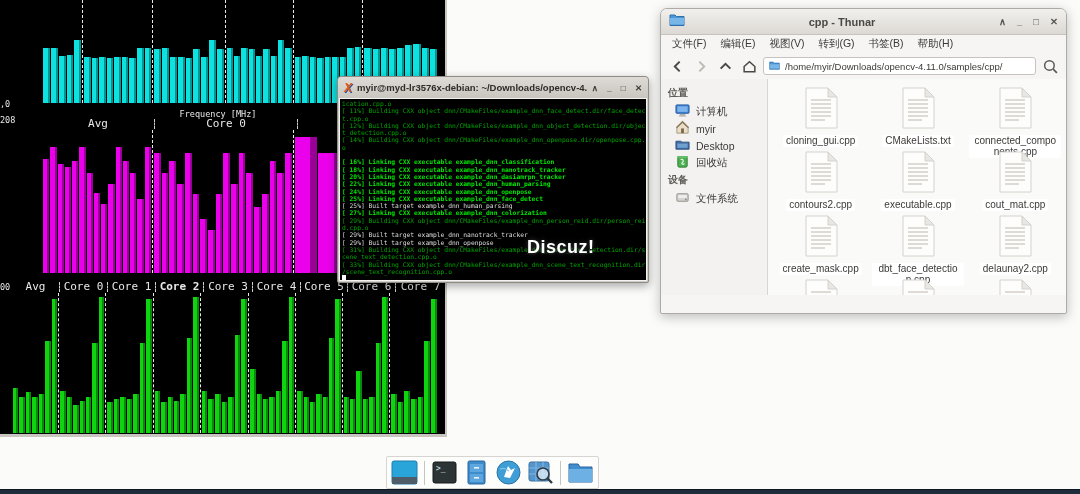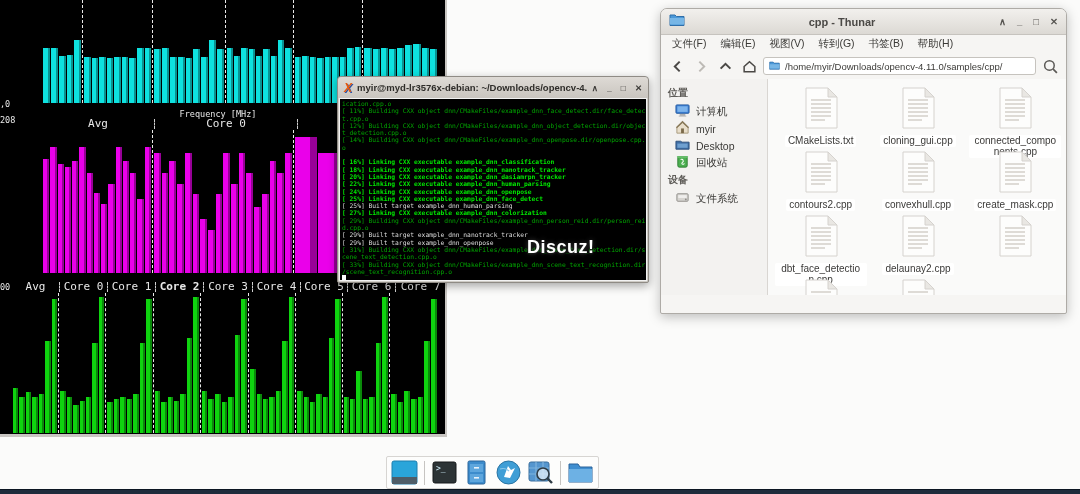--- a/index.html
+++ b/index.html
@@ -471,50 +471,50 @@
                 <path d="M24 1l9 9h-9z" fill="#e9e7e3" stroke="#d5d2ce"></path>
                 <g fill="#dedbd6">
                   <rect x="7" y="12" width="20" height="2"></rect>
                   <rect x="7" y="16" width="20" height="2"></rect>
                   <rect x="7" y="20" width="20" height="2"></rect>
                   <rect x="7" y="24" width="20" height="2"></rect>
                   <rect x="7" y="28" width="20" height="2"></rect>
                   <rect x="7" y="32" width="14" height="2"></rect>
                 </g>
               </svg></span>
+            <div class="file-label">cloning_gui.cpp</div>
+          </div>
+          <div class="file-cell">
+            <span><svg width="34" height="42" viewBox="0 0 34 42">
+                <path d="M2 1h22l9 9v31H2z" fill="#fdfdfc" stroke="#d5d2ce"></path>
+                <path d="M24 1l9 9h-9z" fill="#e9e7e3" stroke="#d5d2ce"></path>
+                <g fill="#dedbd6">
+                  <rect x="7" y="12" width="20" height="2"></rect>
+                  <rect x="7" y="16" width="20" height="2"></rect>
+                  <rect x="7" y="20" width="20" height="2"></rect>
+                  <rect x="7" y="24" width="20" height="2"></rect>
+                  <rect x="7" y="28" width="20" height="2"></rect>
+                  <rect x="7" y="32" width="14" height="2"></rect>
+                </g>
+              </svg></span>
             <div class="file-label">CMakeLists.txt</div>
           </div>
           <div class="file-cell">
             <span><svg width="34" height="42" viewBox="0 0 34 42">
                 <path d="M2 1h22l9 9v31H2z" fill="#fdfdfc" stroke="#d5d2ce"></path>
                 <path d="M24 1l9 9h-9z" fill="#e9e7e3" stroke="#d5d2ce"></path>
                 <g fill="#dedbd6">
                   <rect x="7" y="12" width="20" height="2"></rect>
                   <rect x="7" y="16" width="20" height="2"></rect>
                   <rect x="7" y="20" width="20" height="2"></rect>
                   <rect x="7" y="24" width="20" height="2"></rect>
                   <rect x="7" y="28" width="20" height="2"></rect>
                   <rect x="7" y="32" width="14" height="2"></rect>
                 </g>
               </svg></span>
-            <div class="file-label">cloning_gui.cpp</div>
-          </div>
-          <div class="file-cell">
-            <span><svg width="34" height="42" viewBox="0 0 34 42">
-                <path d="M2 1h22l9 9v31H2z" fill="#fdfdfc" stroke="#d5d2ce"></path>
-                <path d="M24 1l9 9h-9z" fill="#e9e7e3" stroke="#d5d2ce"></path>
-                <g fill="#dedbd6">
-                  <rect x="7" y="12" width="20" height="2"></rect>
-                  <rect x="7" y="16" width="20" height="2"></rect>
-                  <rect x="7" y="20" width="20" height="2"></rect>
-                  <rect x="7" y="24" width="20" height="2"></rect>
-                  <rect x="7" y="28" width="20" height="2"></rect>
-                  <rect x="7" y="32" width="14" height="2"></rect>
-                </g>
-              </svg></span>
             <div class="file-label">connected_components.cpp</div>
           </div>
           <div class="file-cell">
             <span><svg width="34" height="42" viewBox="0 0 34 42">
                 <path d="M2 1h22l9 9v31H2z" fill="#fdfdfc" stroke="#d5d2ce"></path>
                 <path d="M24 1l9 9h-9z" fill="#e9e7e3" stroke="#d5d2ce"></path>
                 <g fill="#dedbd6">
                   <rect x="7" y="12" width="20" height="2"></rect>
                   <rect x="7" y="16" width="20" height="2"></rect>
                   <rect x="7" y="20" width="20" height="2"></rect>
@@ -531,21 +531,36 @@
                 <path d="M24 1l9 9h-9z" fill="#e9e7e3" stroke="#d5d2ce"></path>
                 <g fill="#dedbd6">
                   <rect x="7" y="12" width="20" height="2"></rect>
                   <rect x="7" y="16" width="20" height="2"></rect>
                   <rect x="7" y="20" width="20" height="2"></rect>
                   <rect x="7" y="24" width="20" height="2"></rect>
                   <rect x="7" y="28" width="20" height="2"></rect>
                   <rect x="7" y="32" width="14" height="2"></rect>
                 </g>
               </svg></span>
-            <div class="file-label">convexhull.cpp</div>
+            <div class="file-label">executable.cpp</div>
+          </div>
+          <div class="file-cell">
+            <span><svg width="34" height="42" viewBox="0 0 34 42">
+                <path d="M2 1h22l9 9v31H2z" fill="#fdfdfc" stroke="#d5d2ce"></path>
+                <path d="M24 1l9 9h-9z" fill="#e9e7e3" stroke="#d5d2ce"></path>
+                <g fill="#dedbd6">
+                  <rect x="7" y="12" width="20" height="2"></rect>
+                  <rect x="7" y="16" width="20" height="2"></rect>
+                  <rect x="7" y="20" width="20" height="2"></rect>
+                  <rect x="7" y="24" width="20" height="2"></rect>
+                  <rect x="7" y="28" width="20" height="2"></rect>
+                  <rect x="7" y="32" width="14" height="2"></rect>
+                </g>
+              </svg></span>
+            <div class="file-label">cout_mat.cpp</div>
           </div>
           <div class="file-cell">
             <span><svg width="34" height="42" viewBox="0 0 34 42">
                 <path d="M2 1h22l9 9v31H2z" fill="#fdfdfc" stroke="#d5d2ce"></path>
                 <path d="M24 1l9 9h-9z" fill="#e9e7e3" stroke="#d5d2ce"></path>
                 <g fill="#dedbd6">
                   <rect x="7" y="12" width="20" height="2"></rect>
                   <rect x="7" y="16" width="20" height="2"></rect>
                   <rect x="7" y="20" width="20" height="2"></rect>
                   <rect x="7" y="24" width="20" height="2"></rect>

